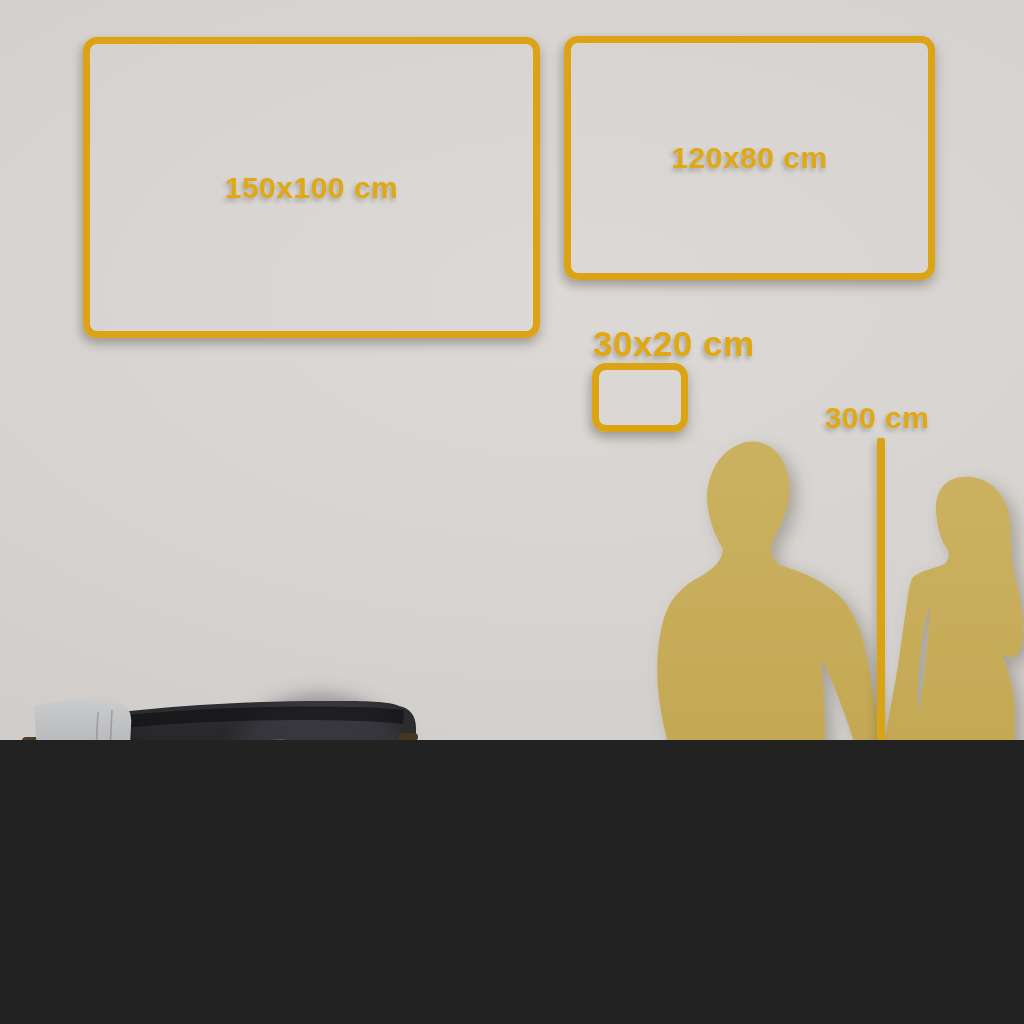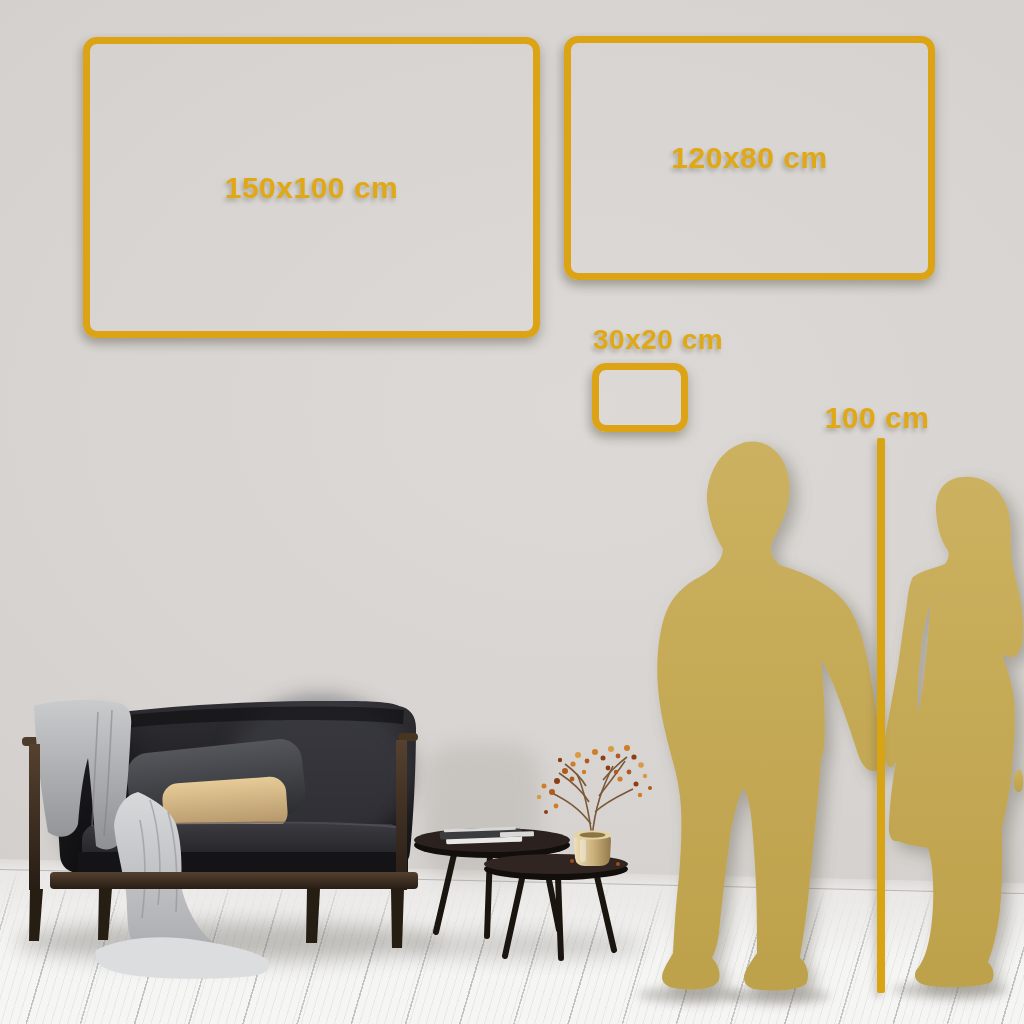--- a/index.html
+++ b/index.html
@@ -1,17 +1,17 @@
 <!DOCTYPE html>
 <html><head>
 <meta charset="utf-8">
 <style>
   html,body{margin:0;padding:0;background:#222;}
   .stage{
-    position:relative;width:1024px;height:1024px;overflow:hidden;
+    position:relative;width:1024px;height:740px;overflow:hidden;
     font-family:"Liberation Sans",sans-serif;
     background:
       radial-gradient(130% 95% at 56% 40%, #dcd9d6 0%, #d6d3d0 45%, #cbc8c5 100%);
   }
   
   .floor{
     position:absolute;left:-40px;right:-40px;top:881px;height:220px;
     transform:rotate(1.35deg);
     background:
       linear-gradient(180deg, rgba(233,232,230,.95) 0px, rgba(244,244,243,0) 64px),
@@ -33,21 +33,21 @@
   .size-label{
     font-weight:700;font-size:30px;line-height:1;color:#e1a815;
     letter-spacing:.5px;text-shadow:-2px 3px 4px rgba(90,82,66,.35);
     white-space:nowrap;
   }
   .frame-150{left:83px;top:37px;width:443px;height:287px;}
   .frame-120{left:564px;top:36px;width:357px;height:230px;}
   .frame-6090{left:83px;top:365px;width:263px;height:169px;}
   .frame-6040{left:380px;top:365px;width:166px;height:111px;}
   .frame-3020{left:592px;top:363px;width:82px;height:55px;}
-  .label-3020{position:absolute;left:593px;top:326px;font-size:28px;}
+  .label-3020{position:absolute;left:593px;top:326px;font-size:35px;}
   .label-180{position:absolute;left:797px;top:403px;width:160px;text-align:center;}
   .height-line{
     position:absolute;left:877px;top:438px;width:8px;height:555px;
     background:#d9a413;border-radius:2px;z-index:6;
     box-shadow:-3px 4px 7px rgba(95,88,74,.28);
   }
   .scene{position:absolute;left:0;top:0;z-index:5;pointer-events:none;}
 </style>
 </head>
 <body>
@@ -58,21 +58,21 @@
     <span class="size-label">150x100 cm</span>
   </div>
   <div class="frame frame-120">
     <span class="size-label">120x80 cm</span>
   </div>
   <div class="frame frame-3020"></div>
   <span class="size-label label-3020">30x20 cm</span>
 
   <div class="floor"></div>
 
-  <span class="size-label label-180">100 cm</span>
+  <span class="size-label label-180">300 cm</span>
   <div class="height-line"></div>
 
   <svg class="scene" width="1024" height="1024" viewBox="0 0 1024 1024">
     <defs>
       <linearGradient id="sofaBody" x1="0" y1="0" x2="0" y2="1">
         <stop offset="0" stop-color="#2e2e33"></stop>
           <stop offset="1" stop-color="#121214"></stop>
       </linearGradient>
       <linearGradient id="cushion" x1="0" y1="0" x2="0" y2="1">
         <stop offset="0" stop-color="#3a3a40"></stop>

